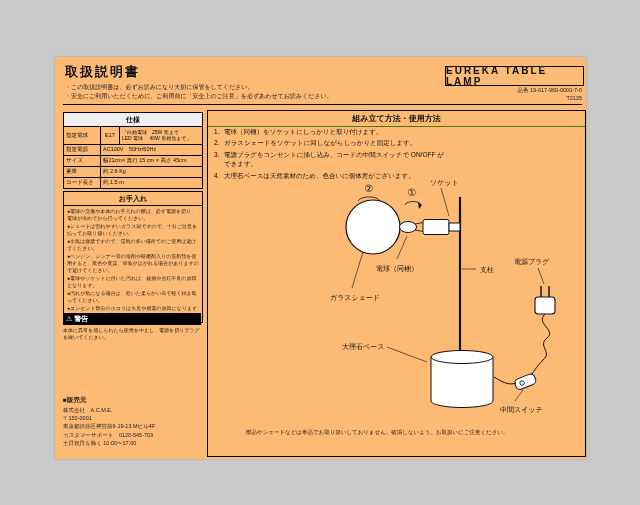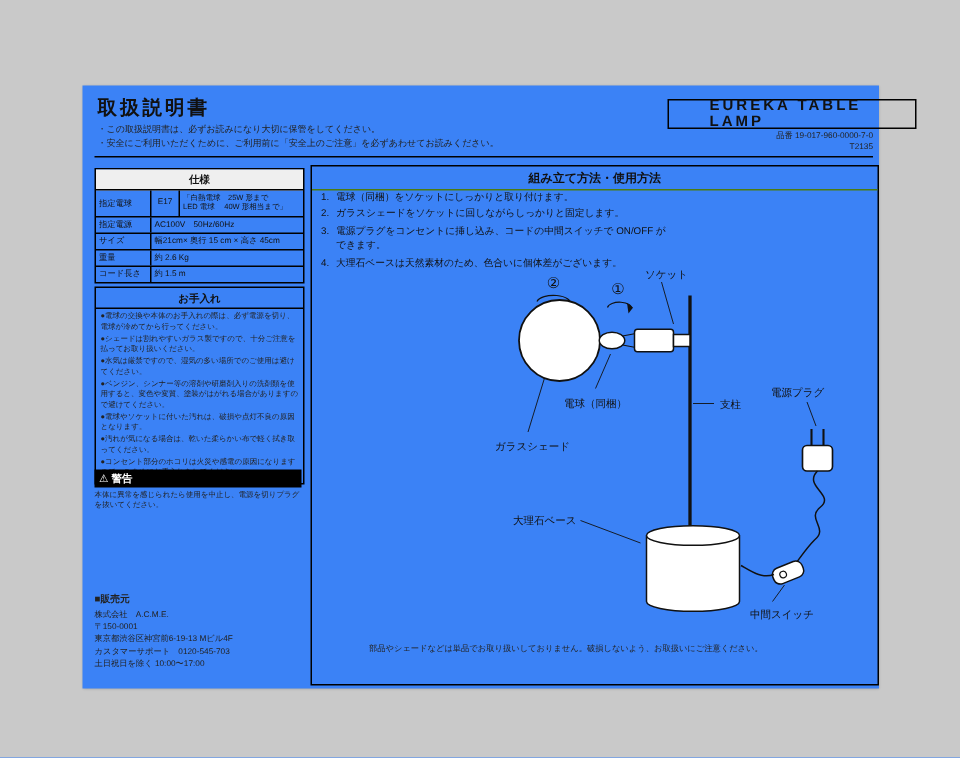--- a/index.html
+++ b/index.html
@@ -5,29 +5,29 @@
   html,body{margin:0;padding:0;}
   body{
     width:640px;height:505px;overflow:hidden;
     background:#c9c9c9;
     font-family:"Liberation Sans","DejaVu Sans",sans-serif;
     color:#111;
     position:relative;
   }
   .page{
     position:absolute;left:55px;top:57px;width:531px;height:402px;
-    background:#3b82f6;
+    background:#fdba74;
     box-shadow:0 0 2px rgba(0,0,0,.25);
   }
   .doc-title{position:absolute;left:10px;top:6px;font-size:13px;font-weight:bold;letter-spacing:2px;}
   .intro{position:absolute;left:10px;top:26px;font-size:6px;line-height:1.55;color:#222;}
   .product-box{
     position:absolute;left:390px;top:9px;width:137px;height:18px;
     border:1.5px solid #000;display:flex;align-items:center;justify-content:center;
-    font-size:10px;font-weight:bold;letter-spacing:2px;padding-left:27px;
+    font-size:10px;font-weight:bold;letter-spacing:2px;
   }
   .part-line{position:absolute;right:4px;top:30px;font-size:5.5px;color:#222;}
   .code-line{position:absolute;right:4px;top:38px;font-size:5.5px;color:#222;}
   .divider{position:absolute;left:8px;top:47px;width:519px;border-top:1px solid #000;}
 
   
   .spec{position:absolute;left:8px;top:55px;width:138px;border:1px solid #000;font-size:5.5px;}
   .spec-title{border-bottom:1px solid #000;background:#efefef;text-align:center;font-weight:bold;font-size:7px;padding:1.5px 0;}
   .spec-row{display:flex;border-bottom:1px solid #000;align-items:stretch;}
   .spec-row:last-child{border-bottom:none;}

